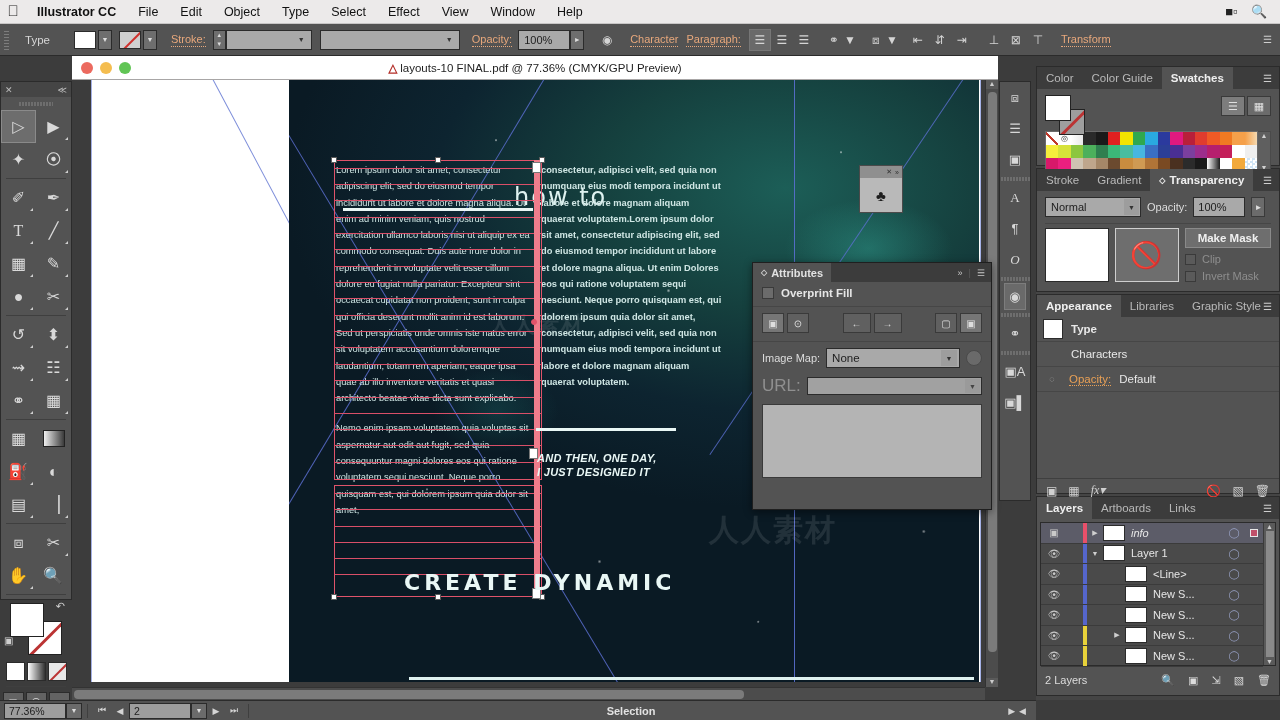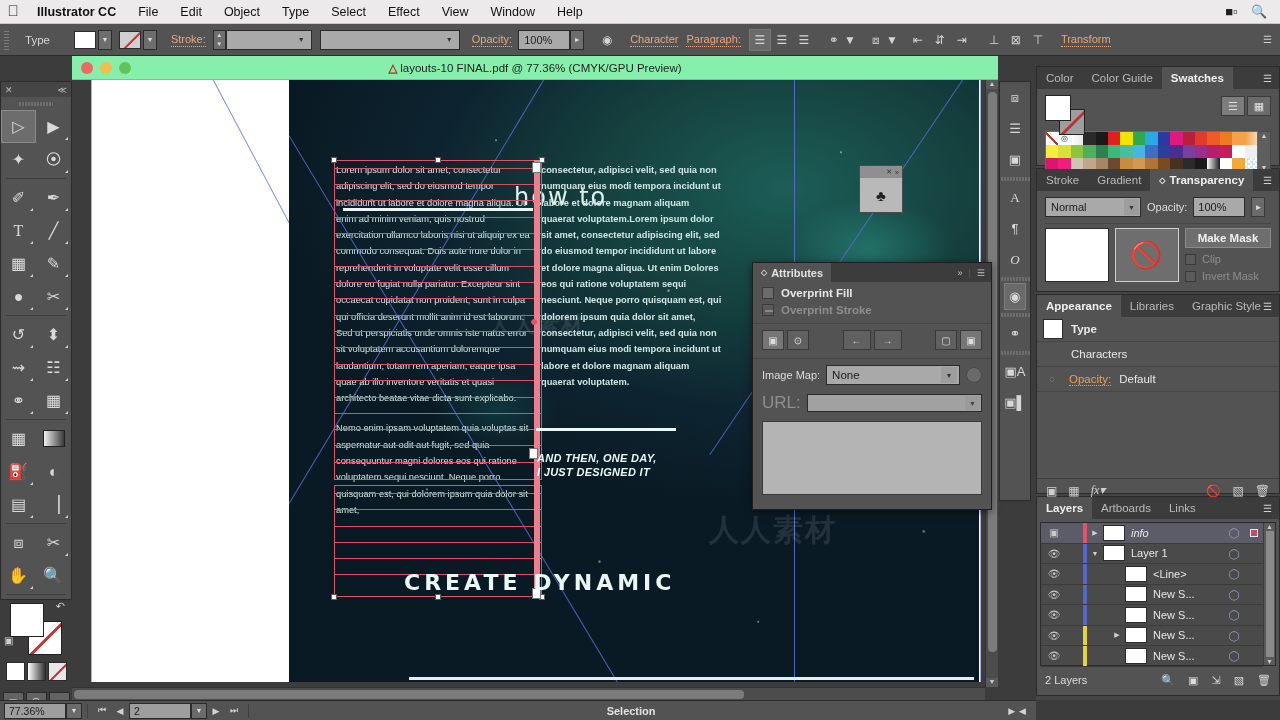--- a/index.html
+++ b/index.html
@@ -78,21 +78,21 @@
   .swap-ic { position:absolute; right:6px; top:3px; font-size:11px; color:#cfcfcf; }
   .def-ic { position:absolute; left:3px; top:38px; font-size:10px; color:#cfcfcf; }
   .tb-modes { display:flex; justify-content:center; gap:2px; padding: 3px 0; }
   .mode-b { width:19px;height:19px;border:1px solid #2b2b2b;background:#fff; }
   .tb-screen { display:flex; justify-content:center; gap:2px; padding: 3px 0; }
   .scr-b { width:21px;height:19px;background:#636363;border:1px solid #2b2b2b;display:flex;
     align-items:center;justify-content:center;color:#ddd;font-size:9px;}
 
   
   #docwin { position: absolute; left: 72px; top: 56px; width: 926px; height: 644px; background: #3c3c3c; }
-  #titlebar { height: 24px; background: #86efac; border-bottom: 1px solid #a8a6a6;
+  #titlebar { height: 24px; background: #ffffff; border-bottom: 1px solid #a8a6a6;
     display: flex; align-items: center; position: relative; }
   .tl-lights { display: flex; gap: 7px; padding-left: 9px; }
   .tl { width: 12px; height: 12px; border-radius: 50%; }
   .tl.r { background: #ec6a5f; } .tl.y { background: #f4bd50; } .tl.g { background: #61c555; }
   .doc-title { position: absolute; left: 0; right: 0; text-align: center; font-size: 11.5px; color: #1e1e1e; }
   .doc-title .pdf-ic { color: #b4302a; font-weight: bold; margin-right: 3px; }
 
   #canvas-area { position: relative; width: 926px; height: 620px; overflow: hidden; background: #3c3c3c; }
   #paper { position: absolute; left: 19px; top: 0px; width: 890px; height: 602px; background: #fff; }
   #artwork { position: absolute; left: 217px; top: 0px; width: 690px; height: 602px; overflow: hidden;
@@ -544,24 +544,20 @@
         </div>
         <div class="fp-right-ic">
           <span>»</span>
           <span style="color:#5a5a5a;">|</span>
           <span>☰</span>
         </div>
       </div>
       <div class="attr-row">
         <span class="cbx"></span>
         <span class="attr-lb">Overprint Fill</span>
-      </div>
-      <div class="attr-row">
-        <span class="cbx dash"></span>
-        <span class="attr-lb dim">Overprint Stroke</span>
       </div>
       <div class="attr-hr" style="margin:7px 0 0;"></div>
       <div class="attr-btnrow">
         <span class="abtn on">▣</span>
         <span class="abtn">⊙</span>
         <span style="flex:1"></span>
         <span class="abtn" style="width:28px;">←</span>
         <span class="abtn" style="width:28px;">→</span>
         <span style="flex:1"></span>
         <span class="abtn">▢</span>

